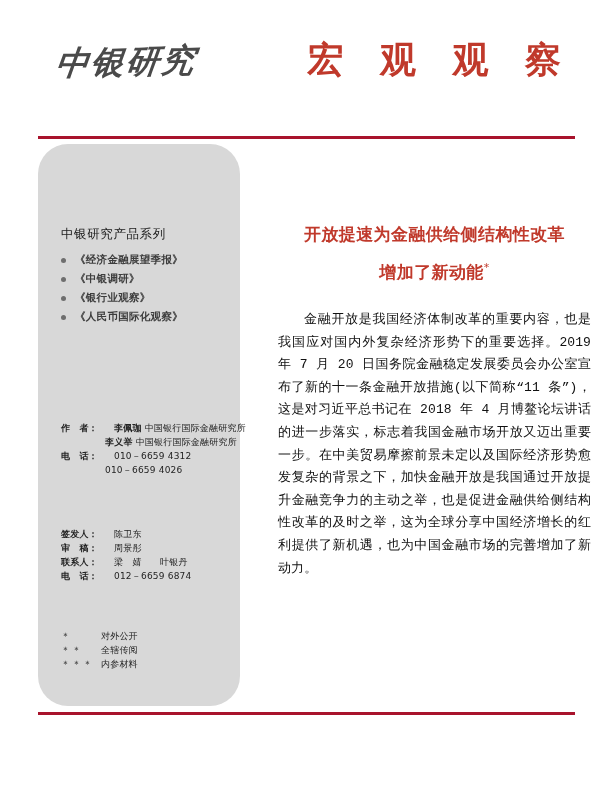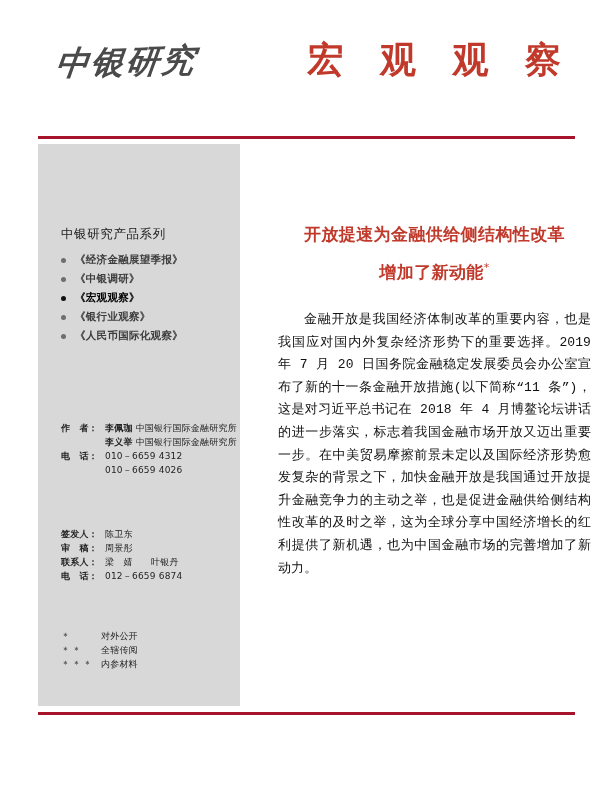--- a/index.html
+++ b/index.html
@@ -148,20 +148,21 @@
   
   .sidebar {
     position: absolute;
     left: 38px;
     top: 144px;
     width: 202px;
     height: 562px;
     background: #d8d8d8;
     box-sizing: border-box;
     padding: 0;
+    border-radius: 30px;
   }
   .sb-heading {
     position: absolute;
     left: 23px;
     top: 82px;
     font-family: "DejaVu Sans", "Liberation Sans", sans-serif;
     font-size: 12.5px;
     color: #1a1a1a;
     letter-spacing: 0.6px;
     white-space: nowrap;
@@ -205,21 +206,21 @@
     font-size: 9px;
     color: #232323;
     letter-spacing: 0.2px;
     line-height: 14px;
     white-space: nowrap;
   }
   .sb-authors { top: 277px; }
   .sb-contacts { top: 383px; }
   .sb-notes { top: 485px; }
 
-  .kv { display: flex; }
+  .kv { display: flex; gap: 9px; }
   .kv .k {
     width: 44px;
     flex: 0 0 44px;
     font-weight: 700;
   }
   .kv .v { flex: 1 1 auto; }
   .kv .v b { font-weight: 700; }
   .indent { padding-left: 44px; }
   .note-row { display: flex; }
   .note-row .star {
@@ -293,24 +294,20 @@
 
     <ul class="sb-list">
       <li class="sb-item">
         <span class="sb-dot"></span>
         <span>《经济金融展望季报》</span>
       </li>
       <li class="sb-item">
         <span class="sb-dot"></span>
         <span>《中银调研》</span>
       </li>
-      <li class="sb-item active">
-        <span class="sb-dot"></span>
-        <span>《宏观观察》</span>
-      </li>
       <li class="sb-item">
         <span class="sb-dot"></span>
         <span>《银行业观察》</span>
       </li>
       <li class="sb-item">
         <span class="sb-dot"></span>
         <span>《人民币国际化观察》</span>
       </li>
     </ul>
 

